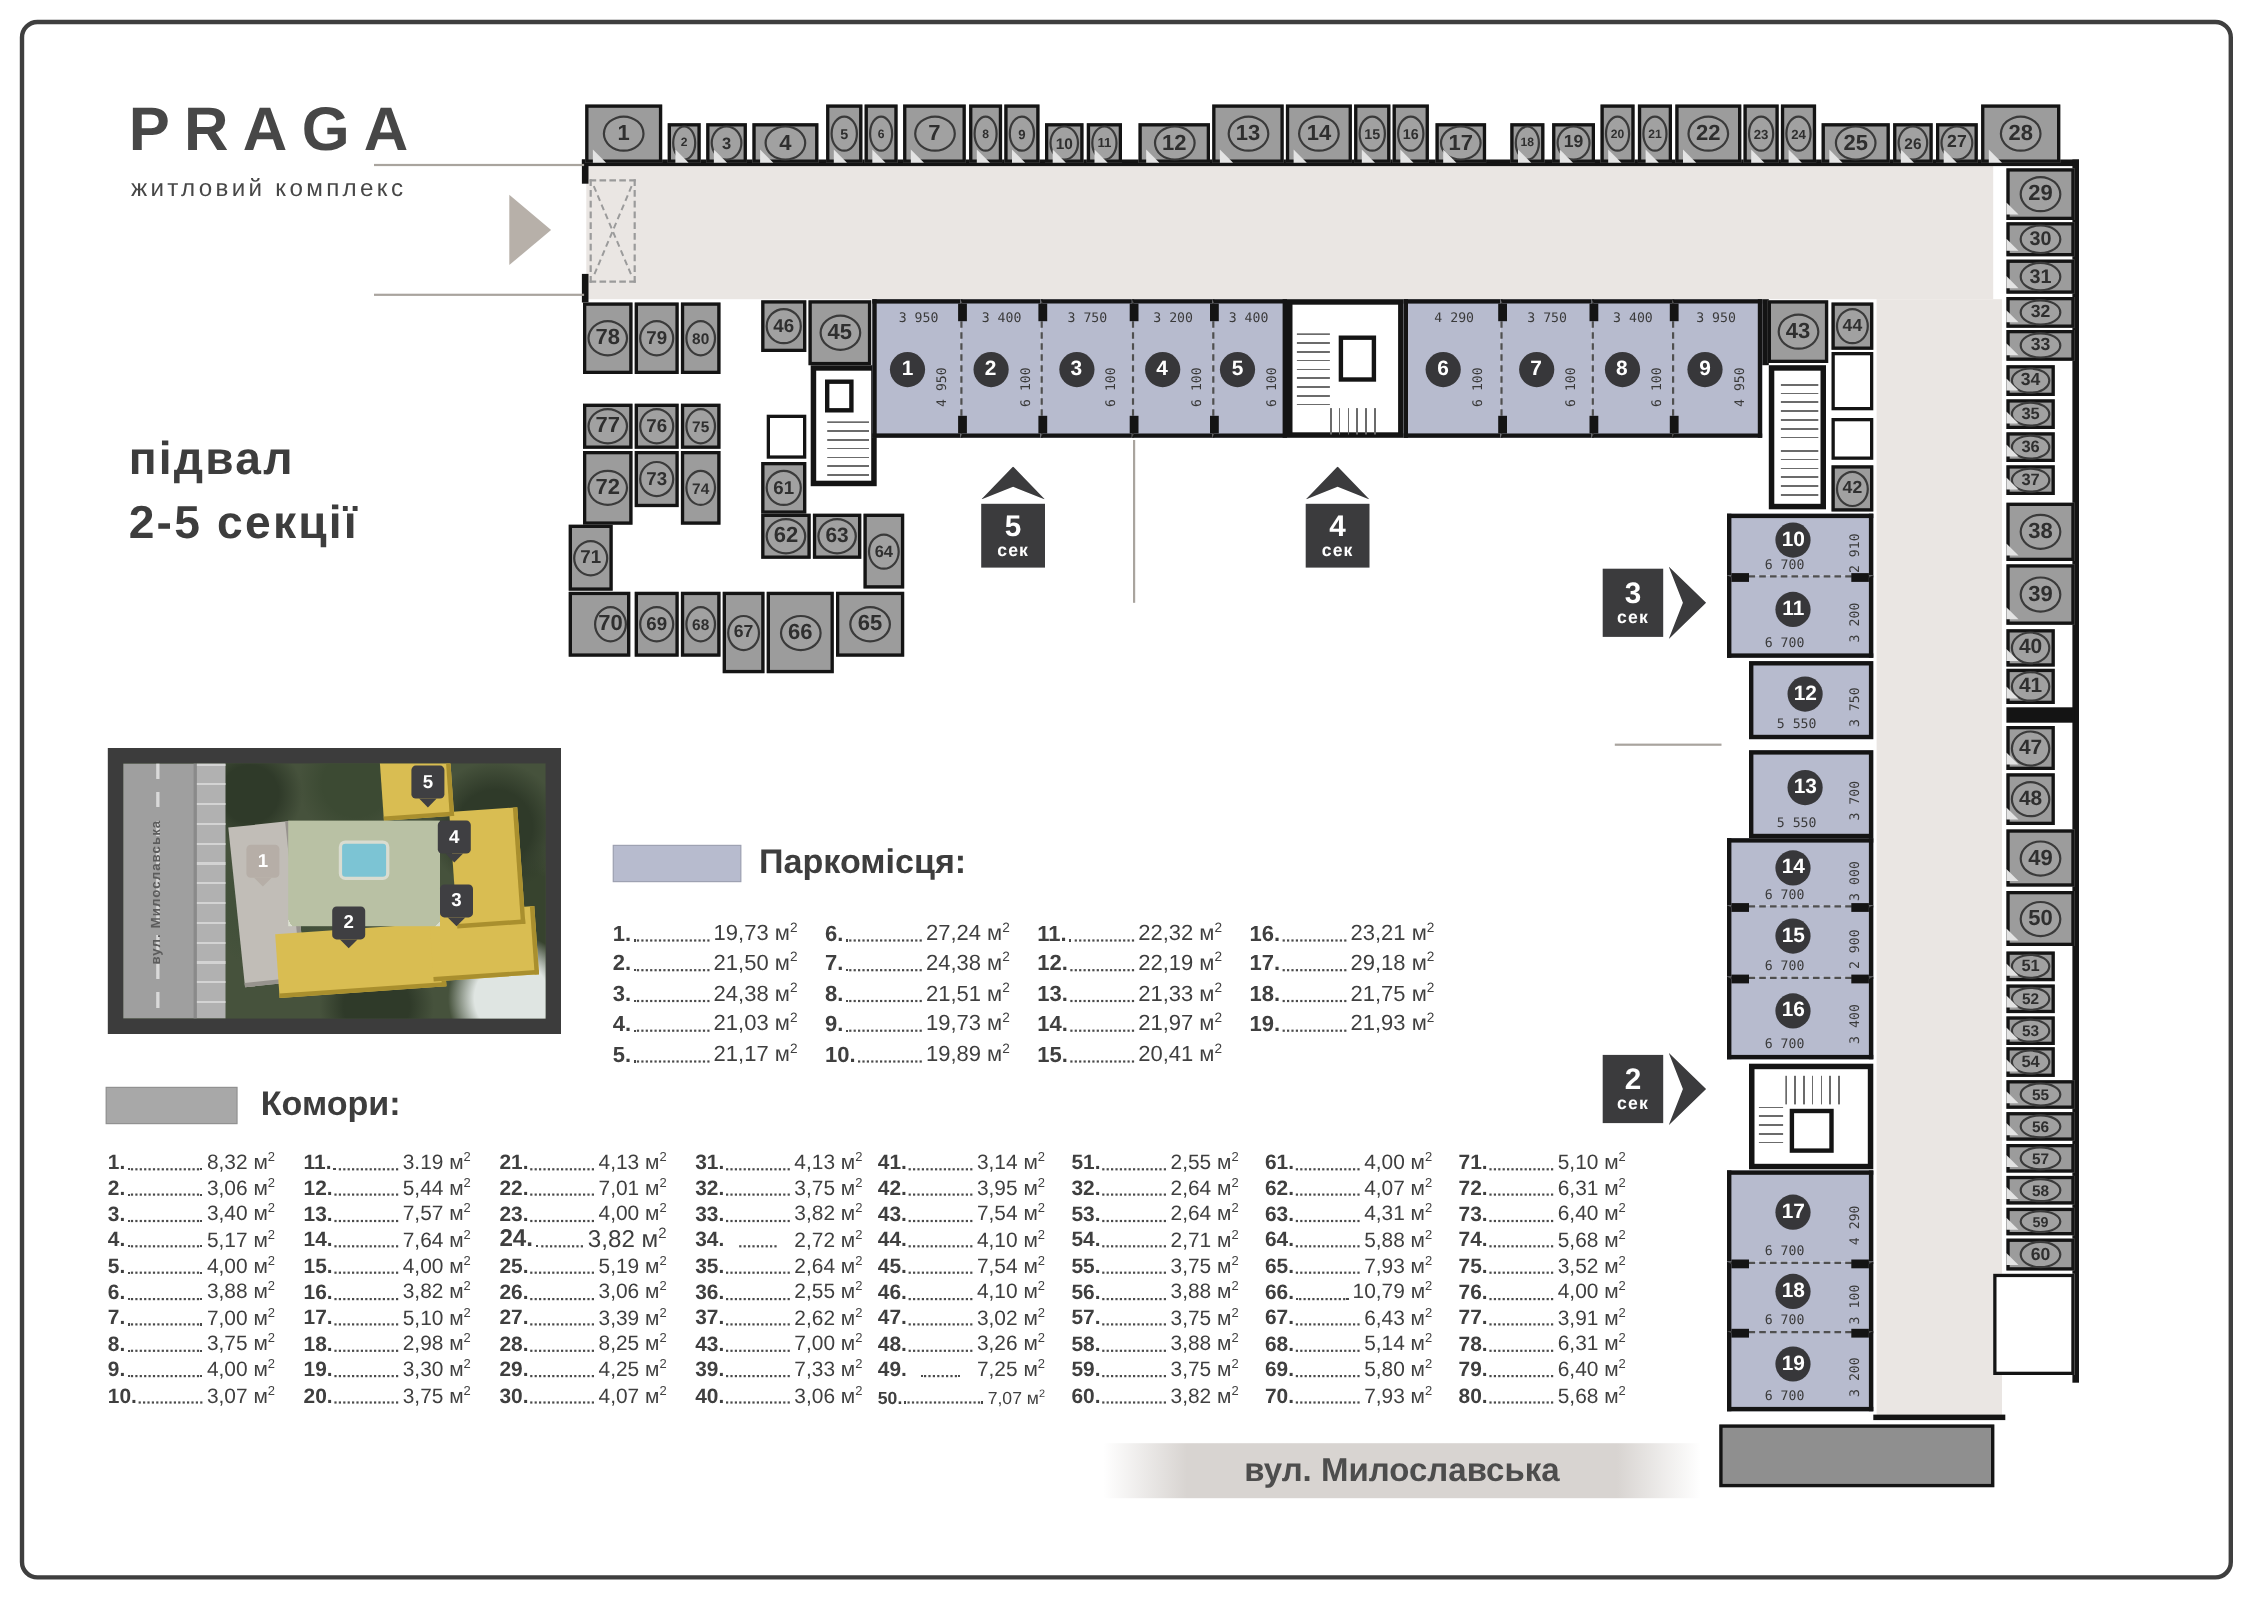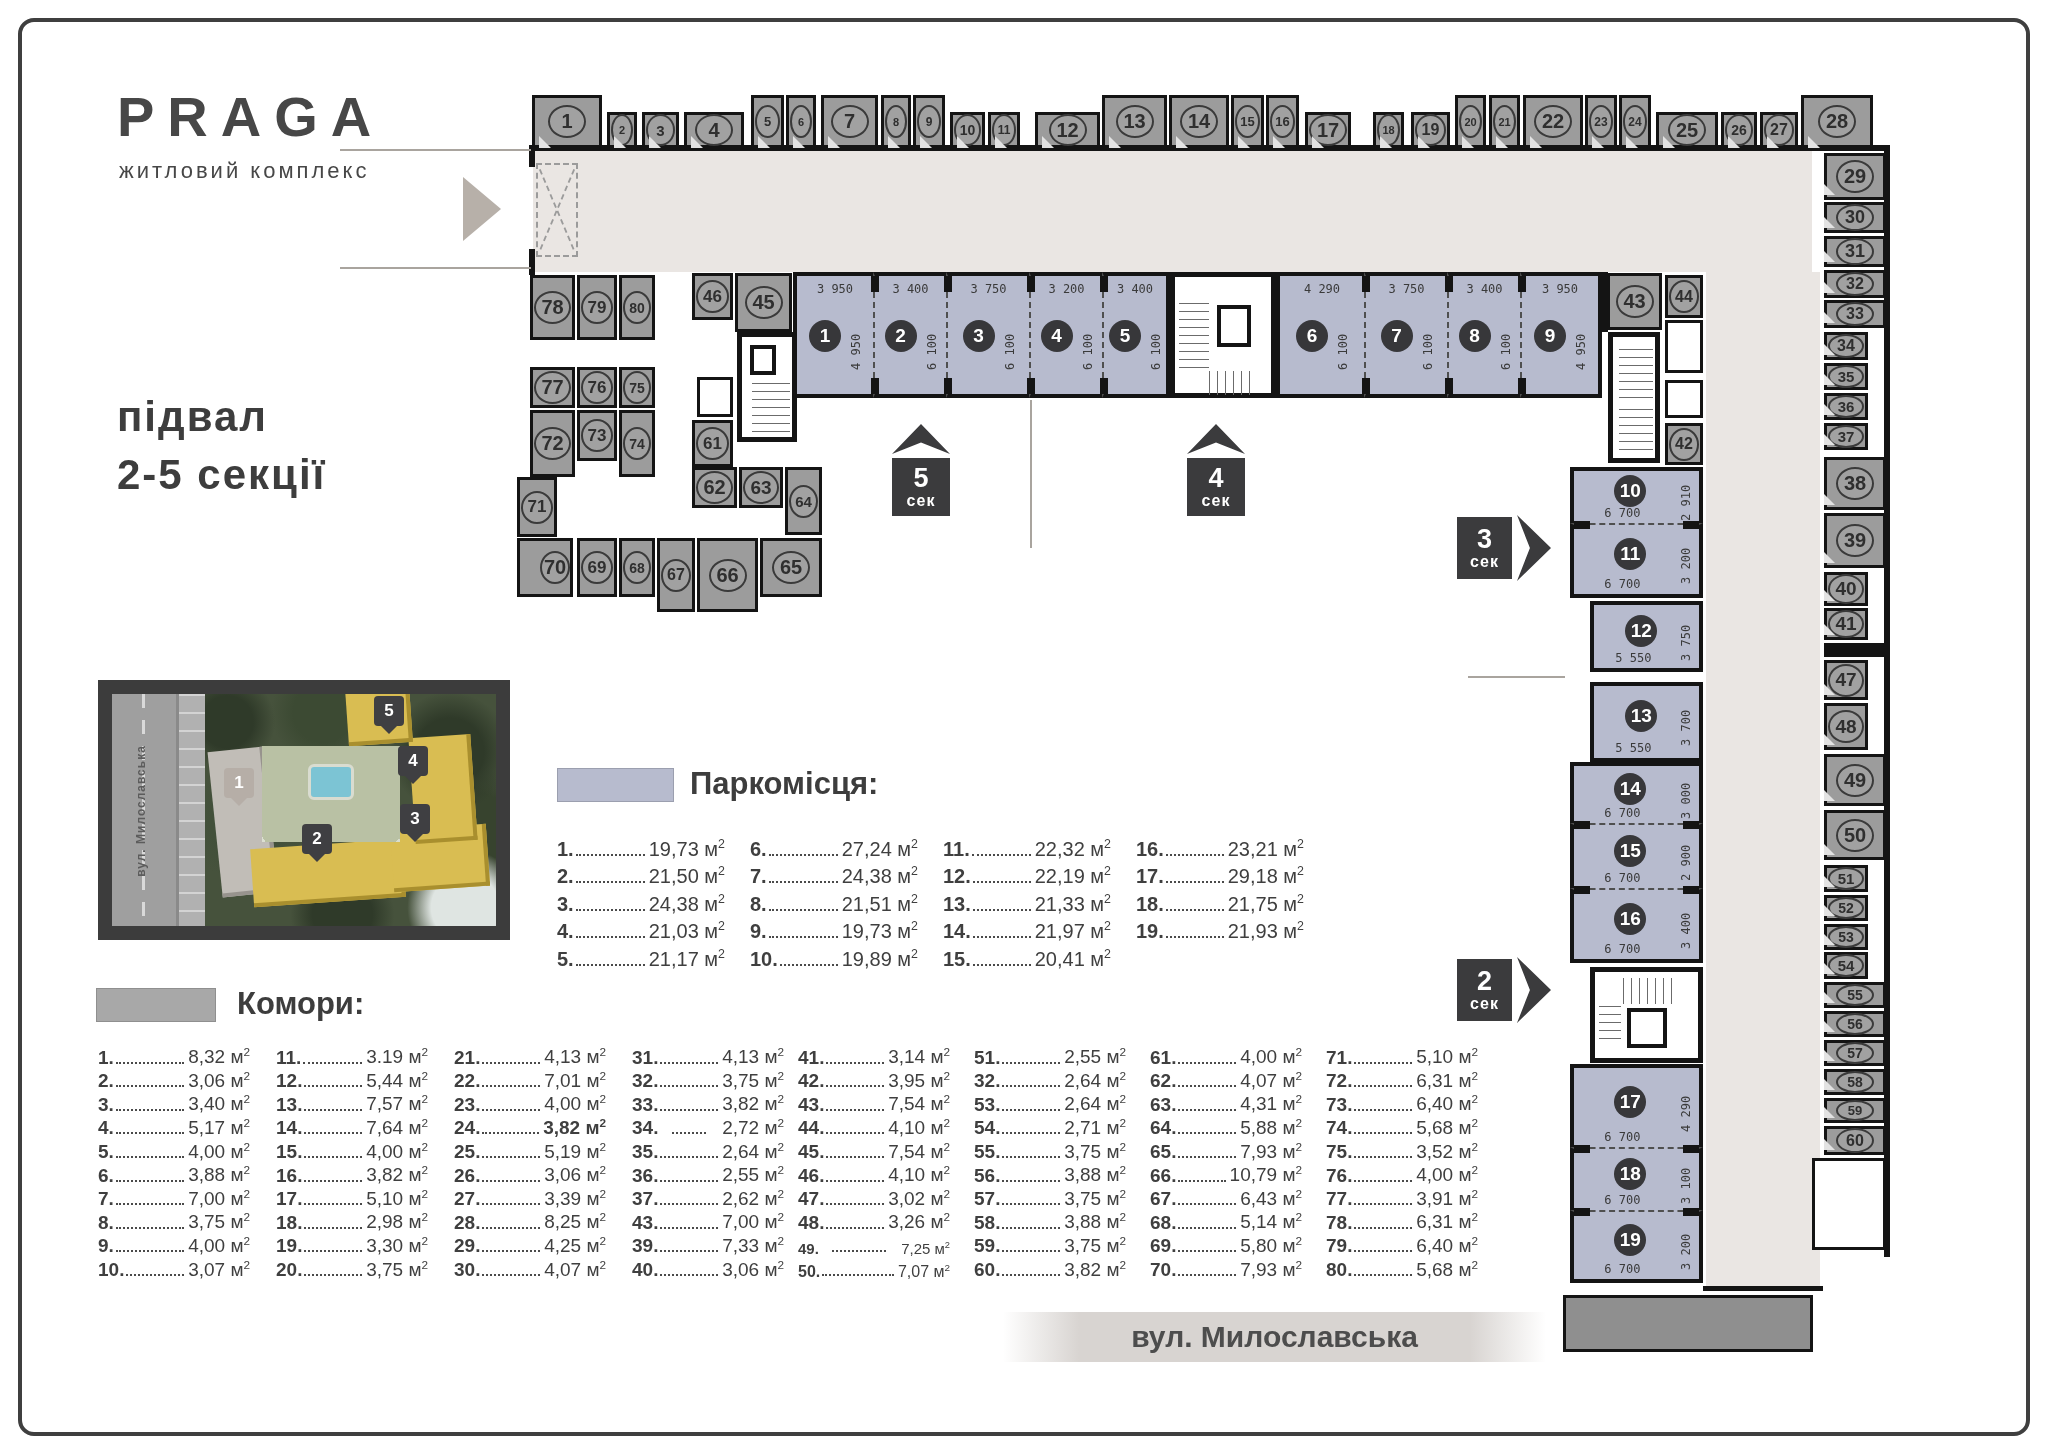--- a/index.html
+++ b/index.html
@@ -352,21 +352,21 @@
         <div class="litem" style="height: 23.6px; font-size: 19px;">
           <b>22.</b>
           <span class="dots"></span>
           <span class="val">7,01 м<sup>2</sup></span>
         </div>
         <div class="litem" style="height: 23.6px; font-size: 19px;">
           <b>23.</b>
           <span class="dots"></span>
           <span class="val">4,00 м<sup>2</sup></span>
         </div>
-        <div class="litem" style="height: 23.6px; font-size: 19px; font-weight: bold;">
+        <div class="litem" style="height: 23.6px; font-size: 22px;">
           <b>24.</b>
           <span class="dots"></span>
           <span class="val">3,82 м<sup>2</sup></span>
         </div>
         <div class="litem" style="height: 23.6px; font-size: 19px;">
           <b>25.</b>
           <span class="dots"></span>
           <span class="val">5,19 м<sup>2</sup></span>
         </div>
         <div class="litem" style="height: 23.6px; font-size: 19px;">
@@ -481,21 +481,21 @@
         <div class="litem" style="height: 23.6px; font-size: 19px;">
           <b>47.</b>
           <span class="dots"></span>
           <span class="val">3,02 м<sup>2</sup></span>
         </div>
         <div class="litem" style="height: 23.6px; font-size: 19px;">
           <b>48.</b>
           <span class="dots"></span>
           <span class="val">3,26 м<sup>2</sup></span>
         </div>
-        <div class="litem" style="height: 23.6px; font-size: 15px; gap: 11px;">
+        <div class="litem" style="height: 23.6px; font-size: 19px; gap: 11px;">
           <b>49.</b>
           <span class="dots"></span>
           <span class="val">7,25 м<sup>2</sup></span>
         </div>
         <div class="litem" style="height: 23.6px; font-size: 16px;">
           <b>50.</b>
           <span class="dots"></span>
           <span class="val">7,07 м<sup>2</sup></span>
         </div>
       </div>

